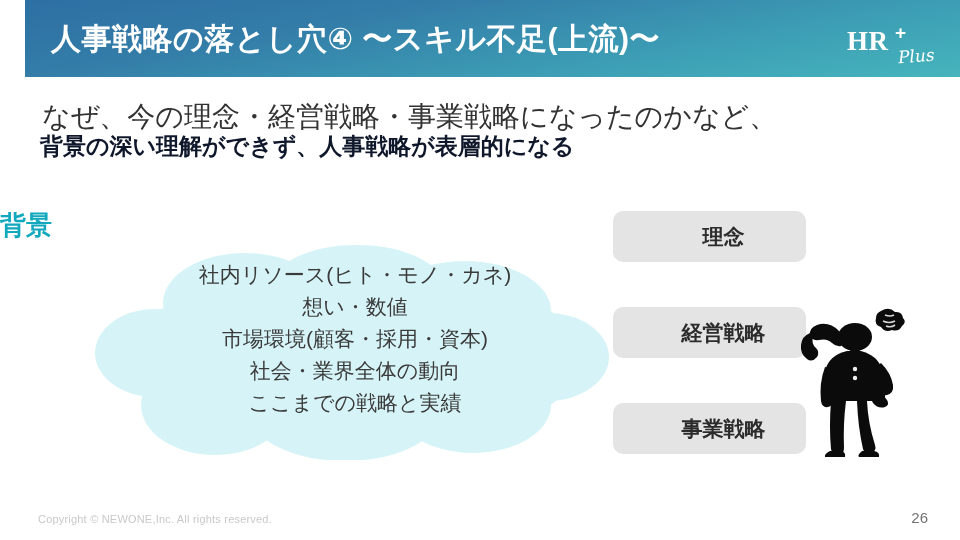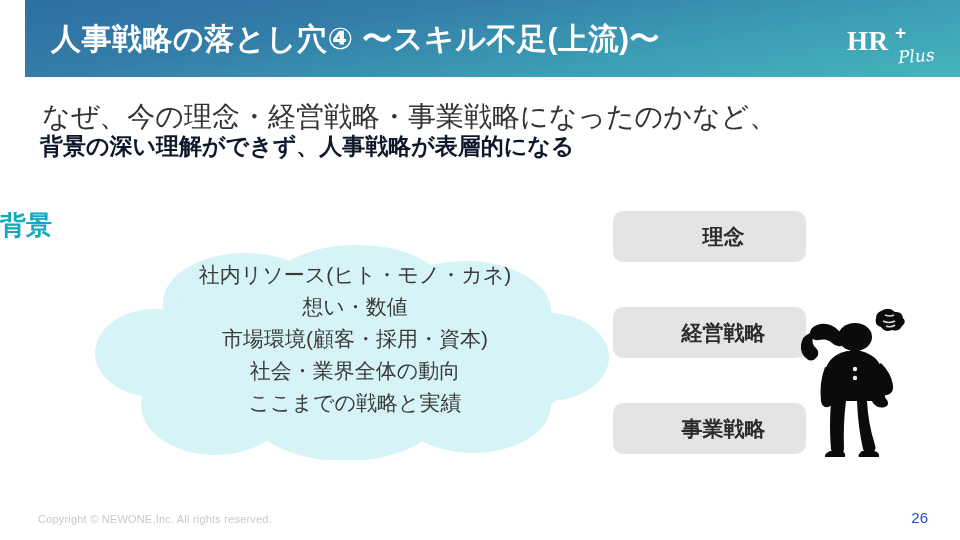--- a/index.html
+++ b/index.html
@@ -169,21 +169,21 @@
     top: 513px;
     font-size: 11px;
     color: #c9c9c9;
     letter-spacing: 0.2px;
   }
   .pagenum {
     position: absolute;
     right: 32px;
     top: 509px;
     font-size: 15px;
-    color: #1d4ed8;
+    color: #737373;
     margin-left: 48px;
   }
 </style>
 </head>
 <body>
 
 <div class="slide">
 
   <div class="header">
     <div class="header-title">人事戦略の落とし穴④ 〜スキル不足(上流)〜</div>

